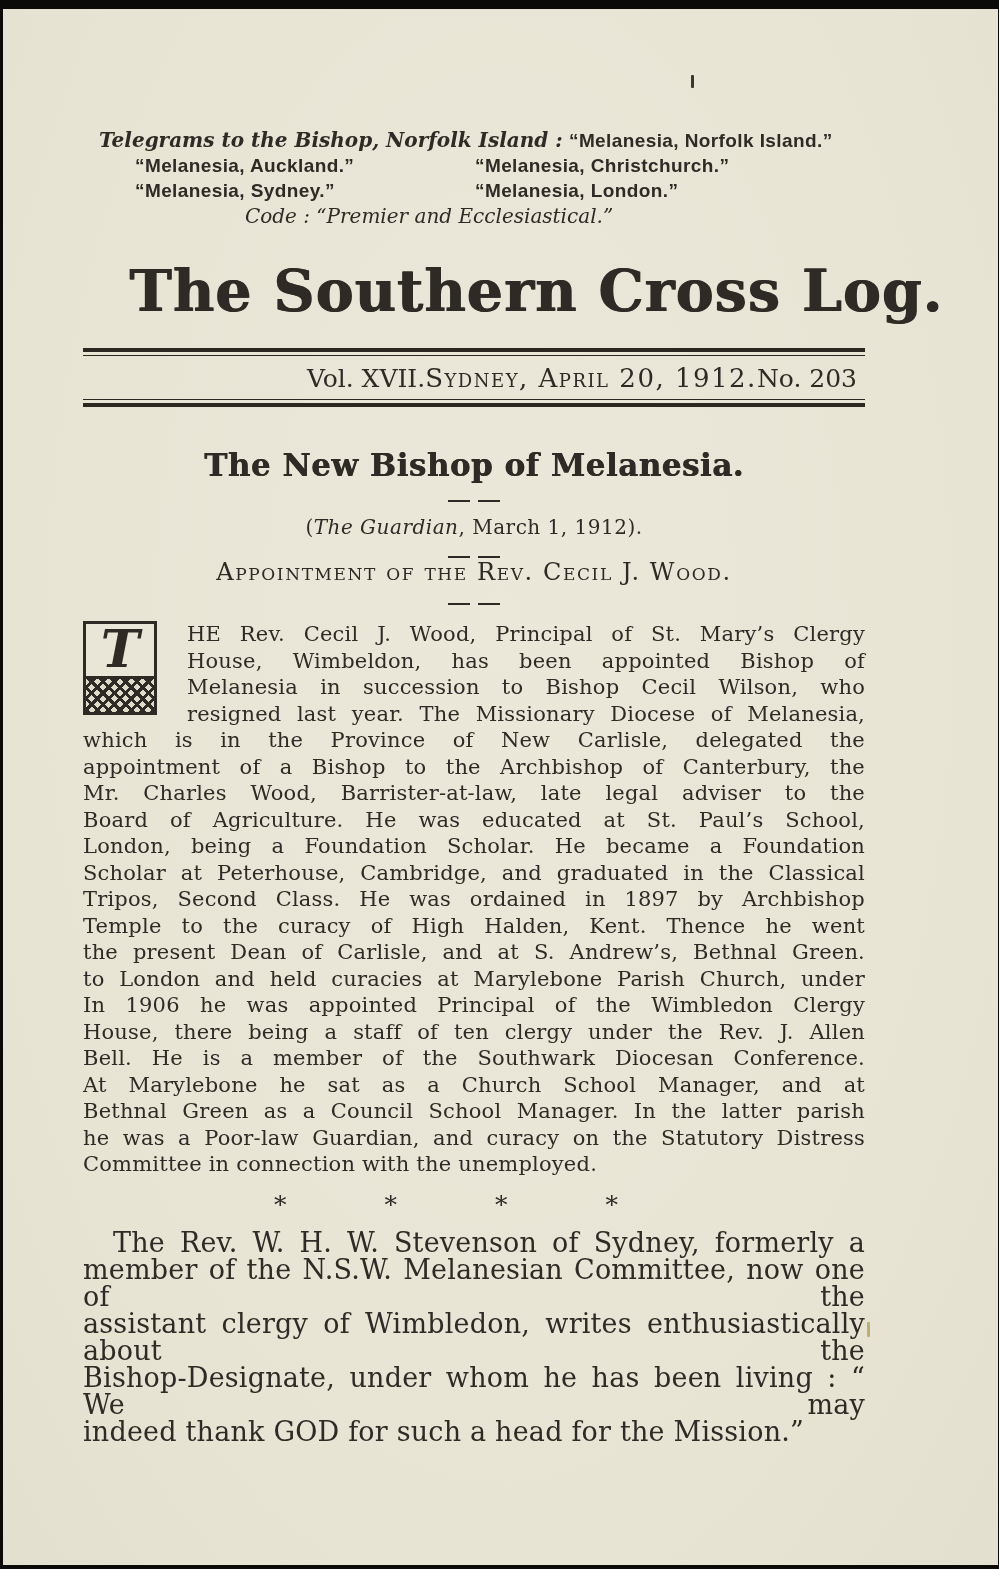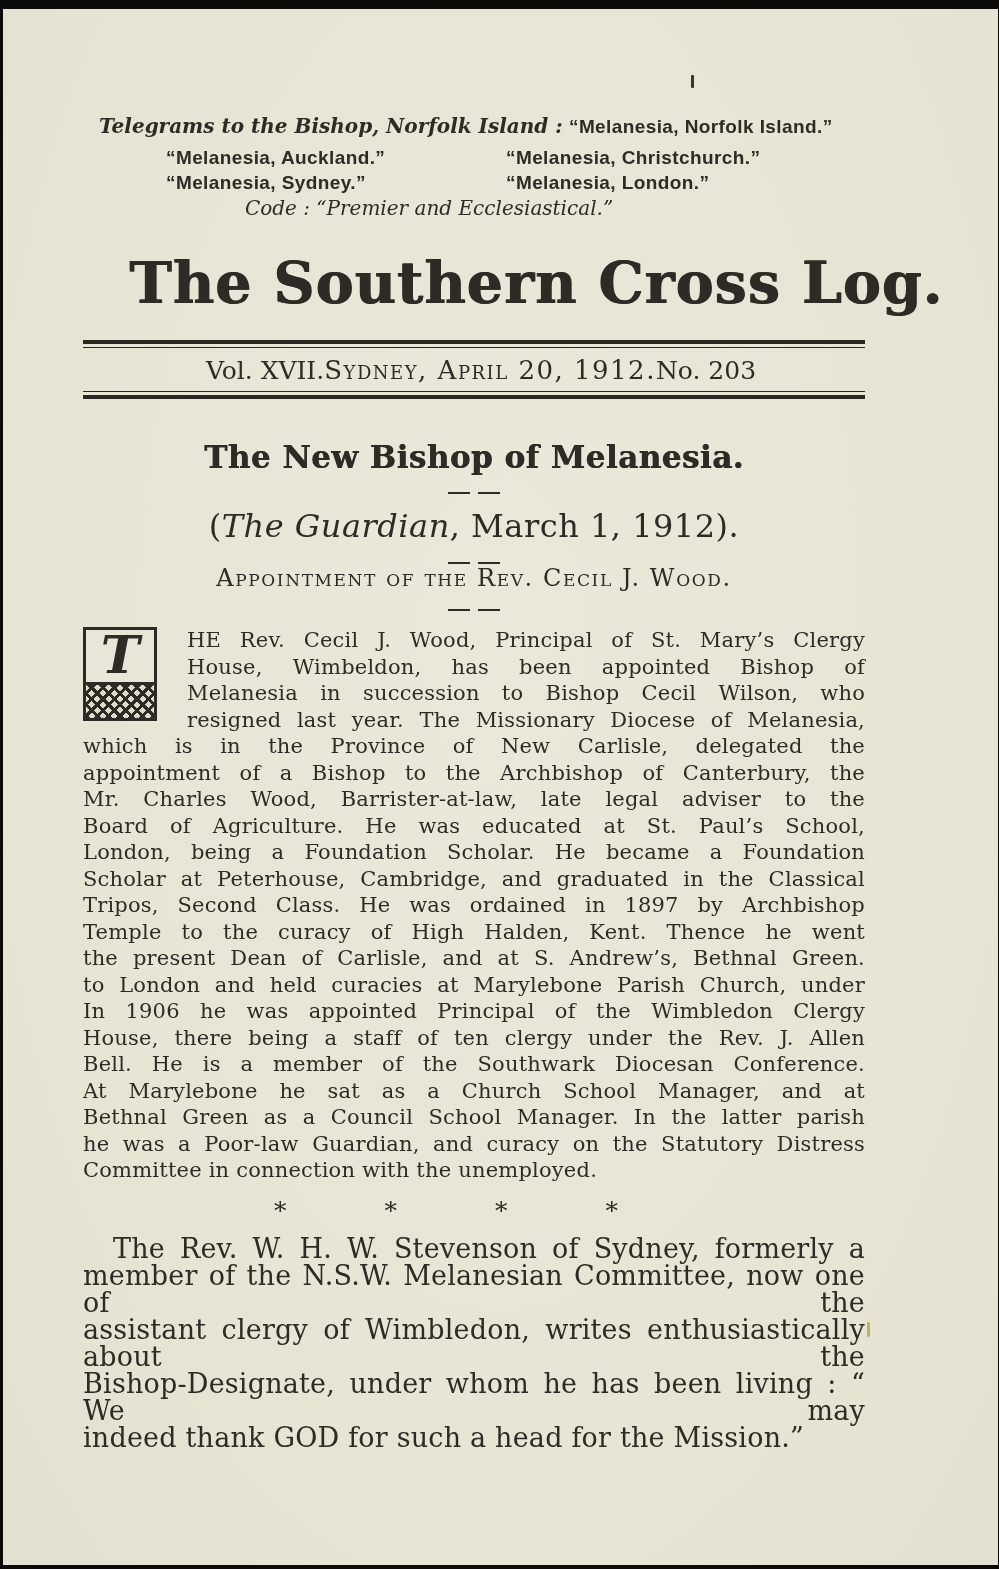--- a/index.html
+++ b/index.html
@@ -18,37 +18,38 @@
     color:#2e2b26;
   }
   .content{
     margin-left:80px;
     width:782px;
   }
   
   .telegrams{ padding-top:99px; }
   .tg-line1{
     margin-left:16px;
-    font-size:20px; line-height:36px;
+    font-size:20px; line-height:25px;
     white-space:nowrap;
+    margin-top:20px;
   }
   .tg-script{
     font-style:italic; font-weight:bold;
     font-family:"DejaVu Serif", serif;
   }
   .tg-bold{
     font-family:"Liberation Sans", sans-serif;
     font-weight:bold;
     font-size:19px;
     letter-spacing:.4px;
   }
   .tg-cols{
     display:grid;
     grid-template-columns: 340px 1fr;
-    margin-left:83px;
+    margin-left:52px;
     line-height:25px;
   }
   .tg-code{
     text-align:center;
     margin-left:-90px;
     font-style:italic;
     font-size:20px;
     line-height:27px;
   }
   
@@ -66,21 +67,21 @@
   .rules-top{ margin-top:20px; }
   .rules-top .thick{ height:4px; background:#2b2822; }
   .rules-top .gap{ height:3px; }
   .rules-top .thin{ height:1px; background:#2b2822; }
   .rules-bottom .thin{ height:1px; background:#2b2822; }
   .rules-bottom .gap{ height:3px; }
   .rules-bottom .thick{ height:4px; background:#2b2822; }
   .vol-row{
     display:flex;
     align-items:baseline;
-    justify-content:center;
+    justify-content:flex-end;
     padding:7px 8px 6px 22px;
     font-size:25px;
   }
   .vol-row .date{ font-variant:small-caps; letter-spacing:1.5px; font-size:26px; }
   
   .article-heading{
     margin-top:40px;
     text-align:center;
     font-size:31px;
     font-weight:bold;
@@ -92,21 +93,21 @@
     width:52px;
     display:flex;
     justify-content:space-between;
   }
   .divider i{
     display:block; width:22px; height:2px; background:#2e2b26;
   }
   .source-line{
     margin-top:13px;
     text-align:center;
-    font-size:32px;
+    font-size:20px;
     letter-spacing:.5px;
   }
   .source-line .it{ font-style:italic; }
   .subheading{
     text-align:center;
     font-variant:small-caps;
     font-size:24px;
     letter-spacing:1.6px;
   }
   

